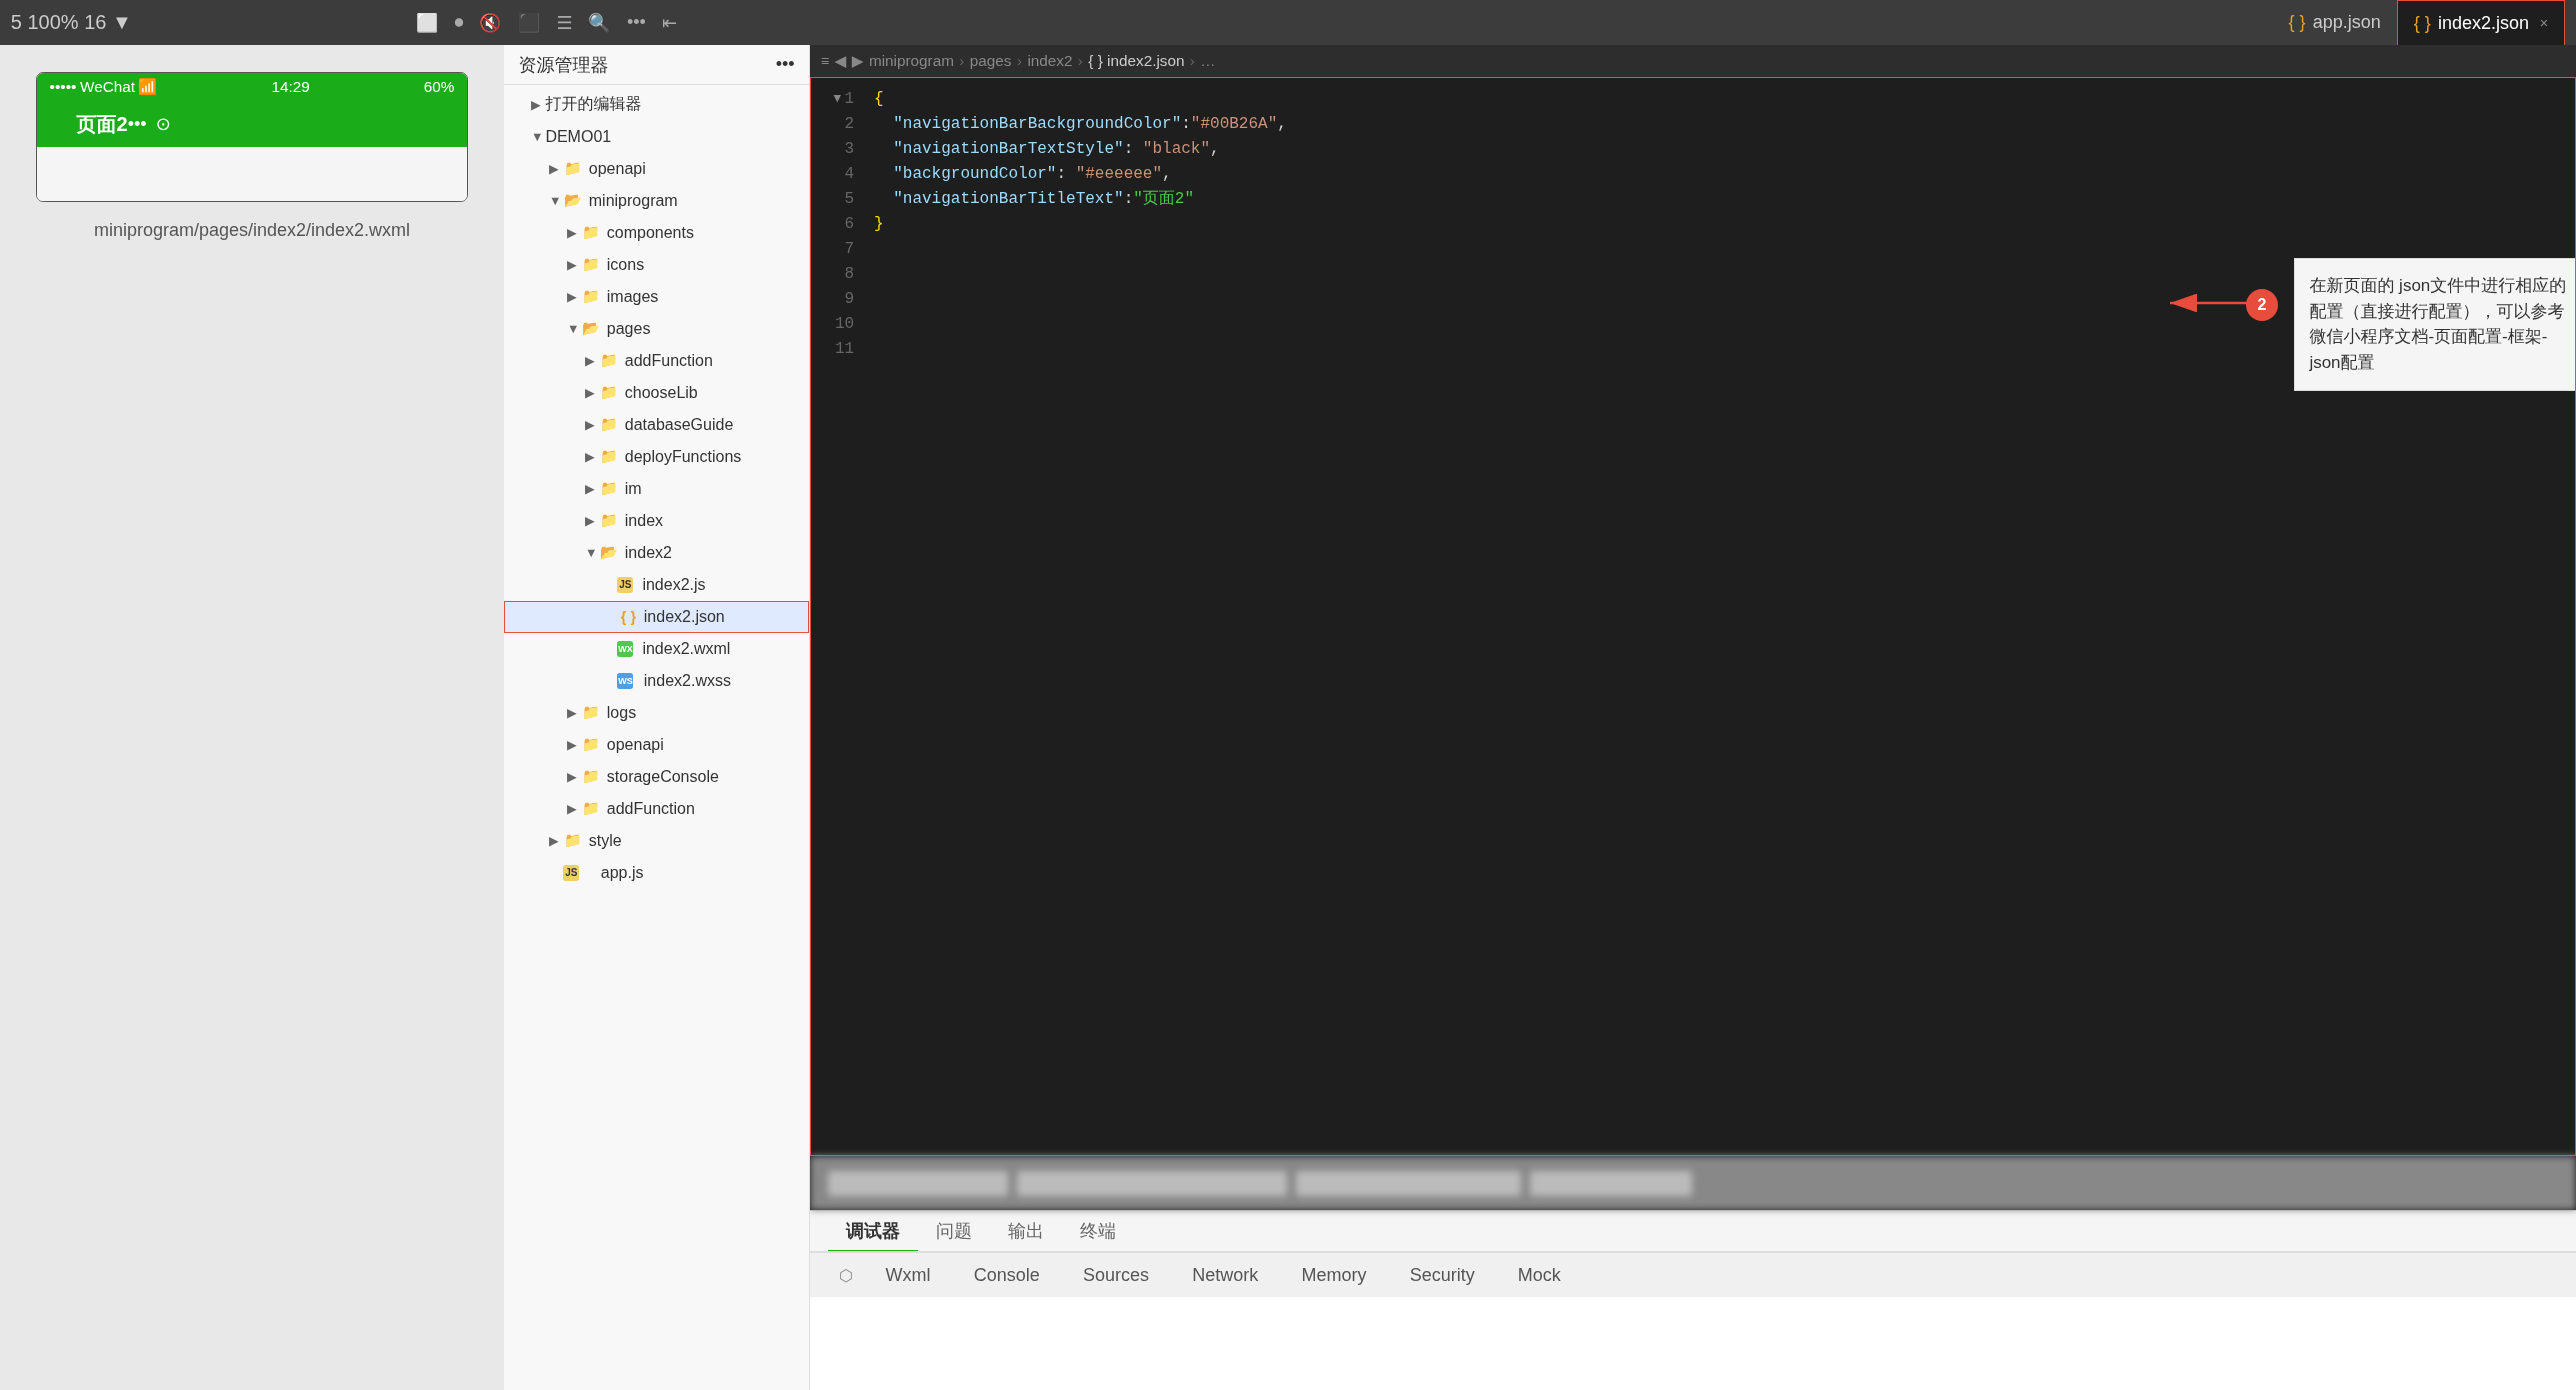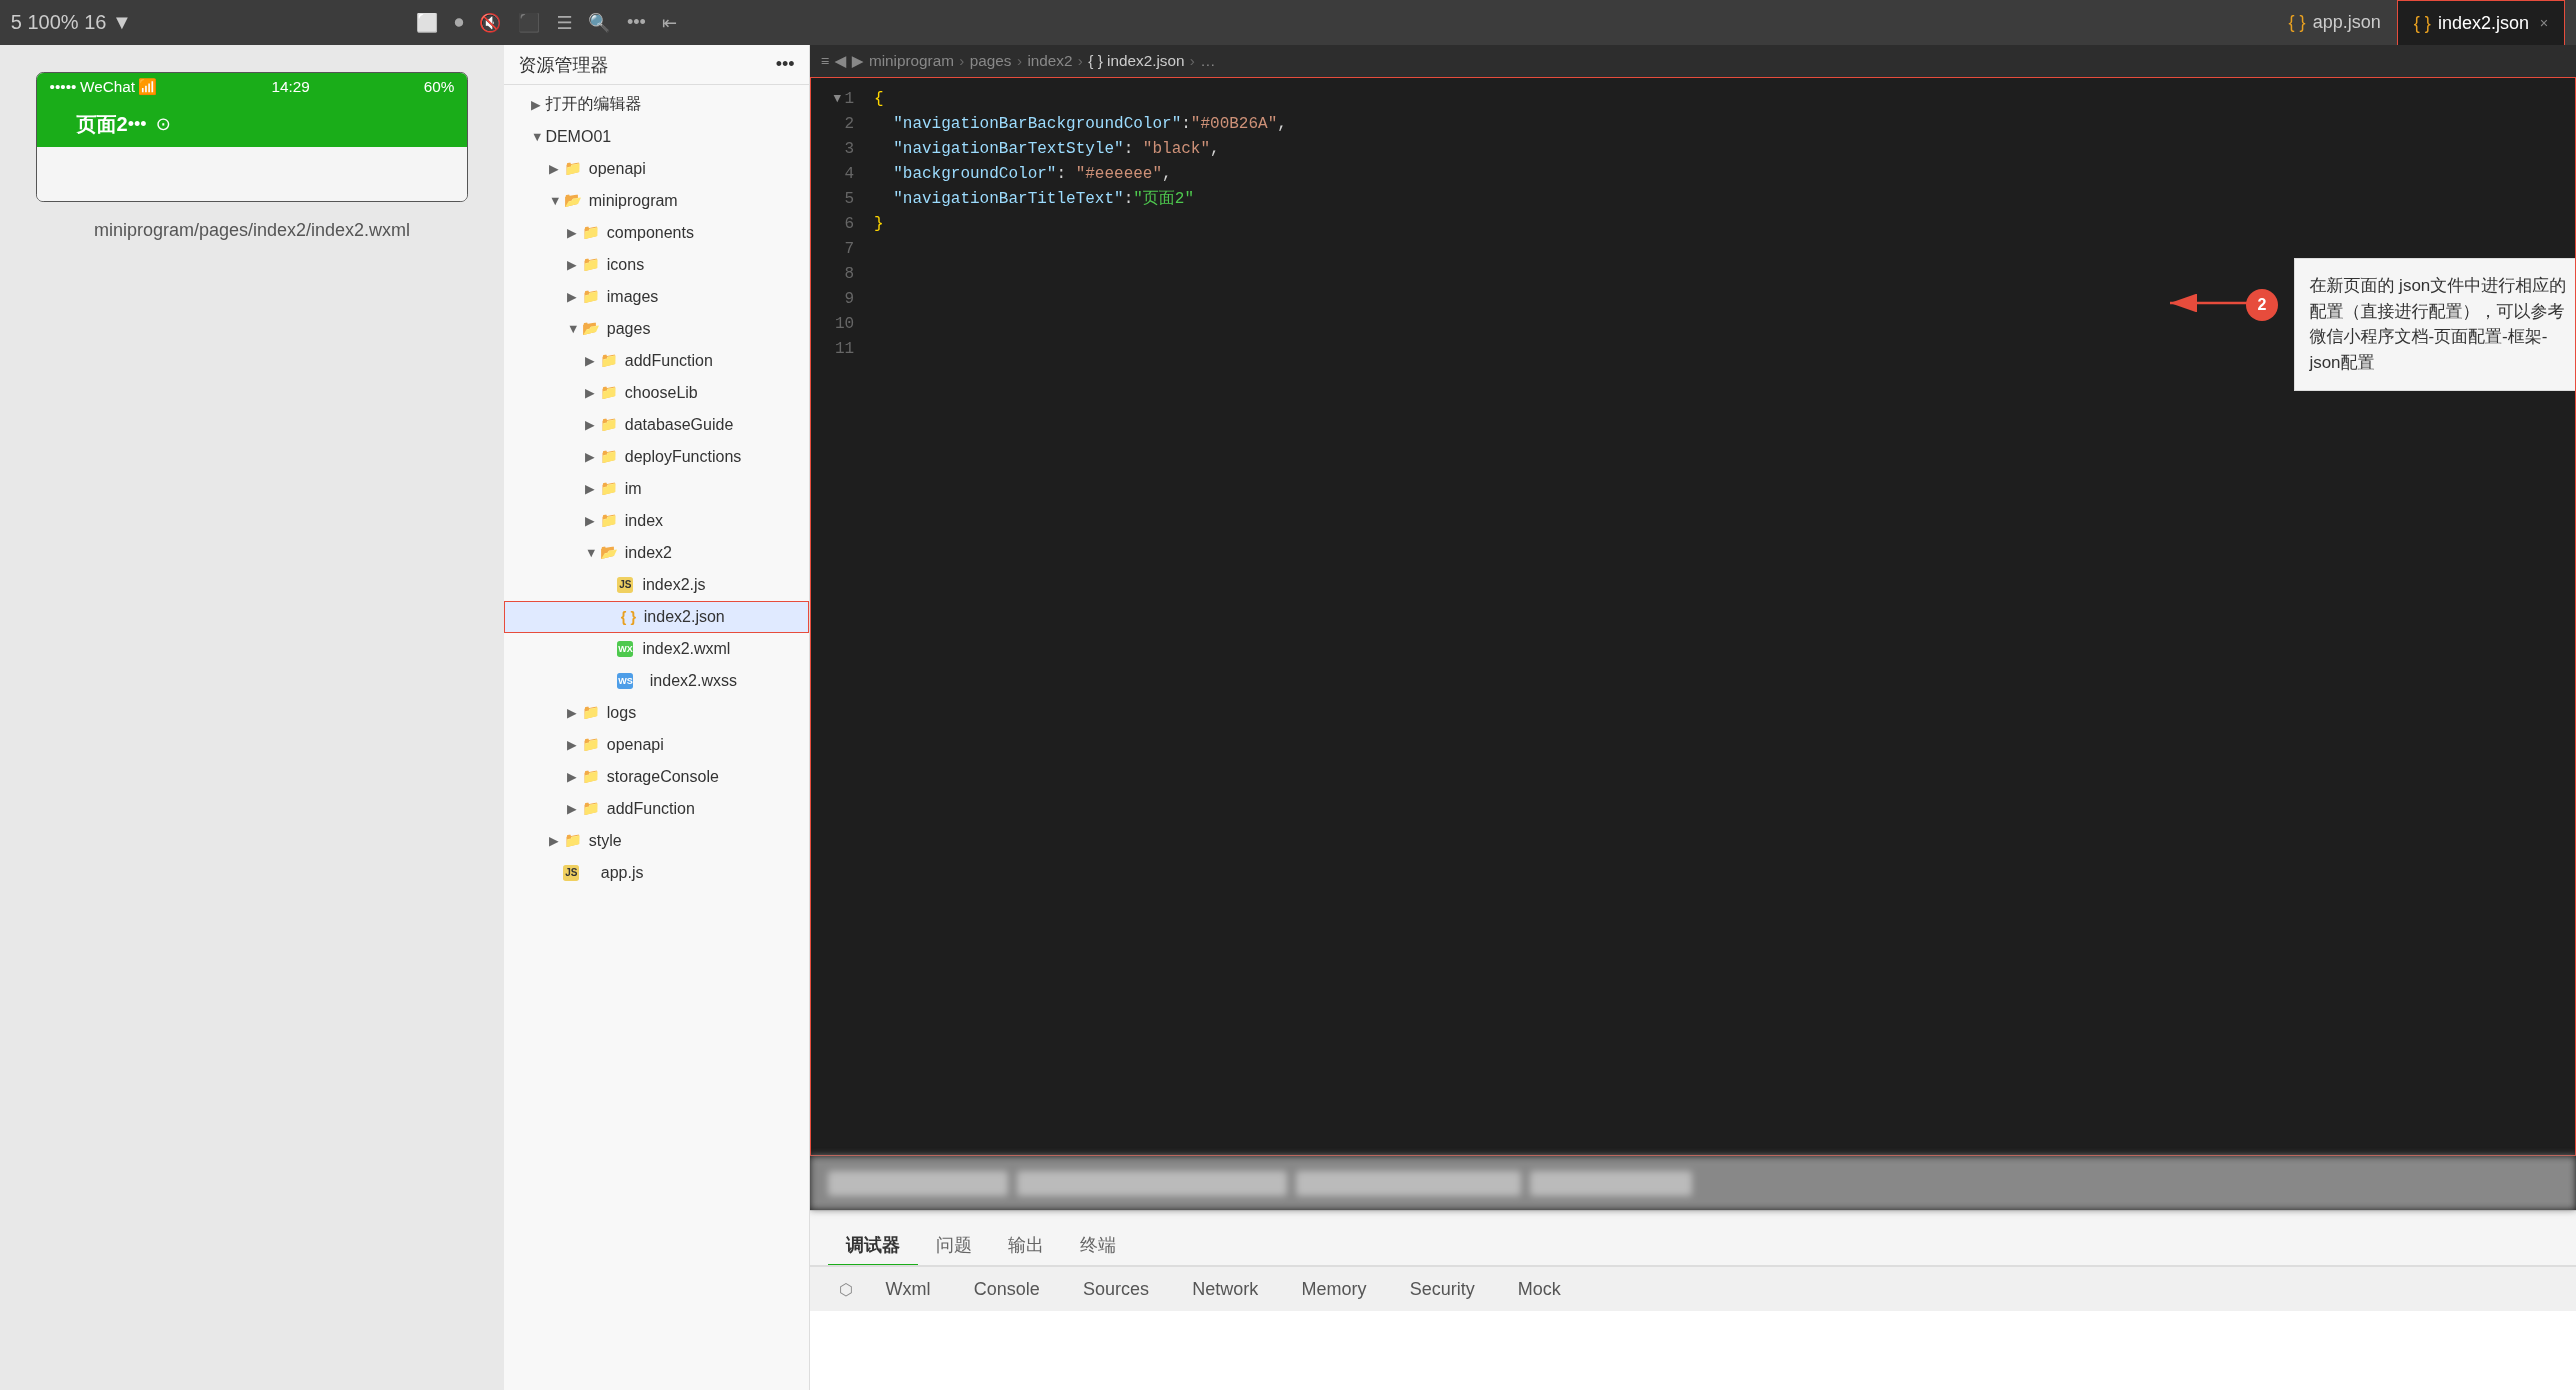--- a/index.html
+++ b/index.html
@@ -272,21 +272,21 @@
     
     .bottom-panel {
       height: 180px;
       background: #fff;
       border-top: 0.9px solid #ddd;
       display: flex;
       flex-direction: column;
       flex-shrink: 0;
     }
     .bottom-tabs {
-      height: 55px;
+      height: 41px;
       display: flex;
       align-items: flex-end;
       border-bottom: 0.9px solid #ddd;
       background: #f5f5f5;
       padding: 0 18px;
       gap: 0;
     }
     .bottom-tab {
       padding: 7.2px 18px;
       font-size: 18px;
@@ -489,21 +489,21 @@
 
       <div class="tree-item indent-5">
         <span class="tree-arrow"> </span>
         <span class="tree-icon" style="background:#4ec94e;width:16px;height:16px;border-radius:2.7px;display:flex;align-items:center;justify-content:center;font-size:9px;color:#fff;font-weight:bold;">WX</span>
         <span style="margin-left:3.6px;">index2.wxml</span>
       </div>
 
       <div class="tree-item indent-5">
         <span class="tree-arrow"> </span>
         <span class="tree-icon" style="background:#4e9ee8;width:16px;height:16px;border-radius:2.7px;display:flex;align-items:center;justify-content:center;font-size:9px;color:#fff;font-weight:bold;">WS</span>
-        <span style="margin-left:11px;text-align:center;">index2.wxss</span>
+        <span style="margin-left:5px;text-align:center;">index2.wxss</span>
       </div>
 
       <div class="tree-item indent-3">
         <span class="tree-arrow">▶</span>
         <span class="tree-icon icon-folder">📁</span>
         <span>logs</span>
       </div>
 
       <div class="tree-item indent-3">
         <span class="tree-arrow">▶</span>

